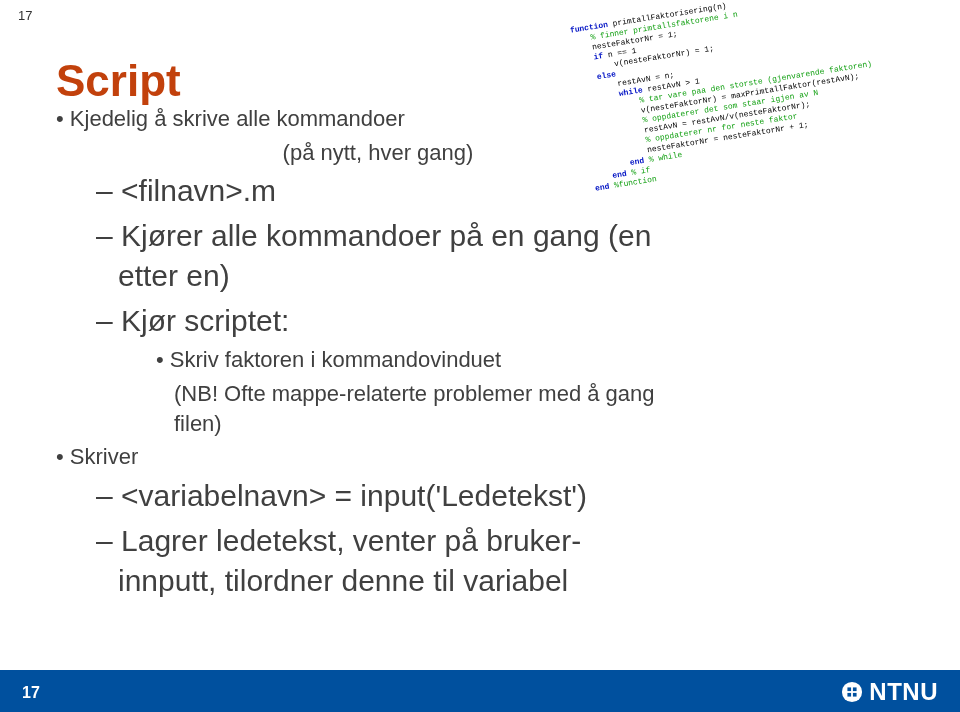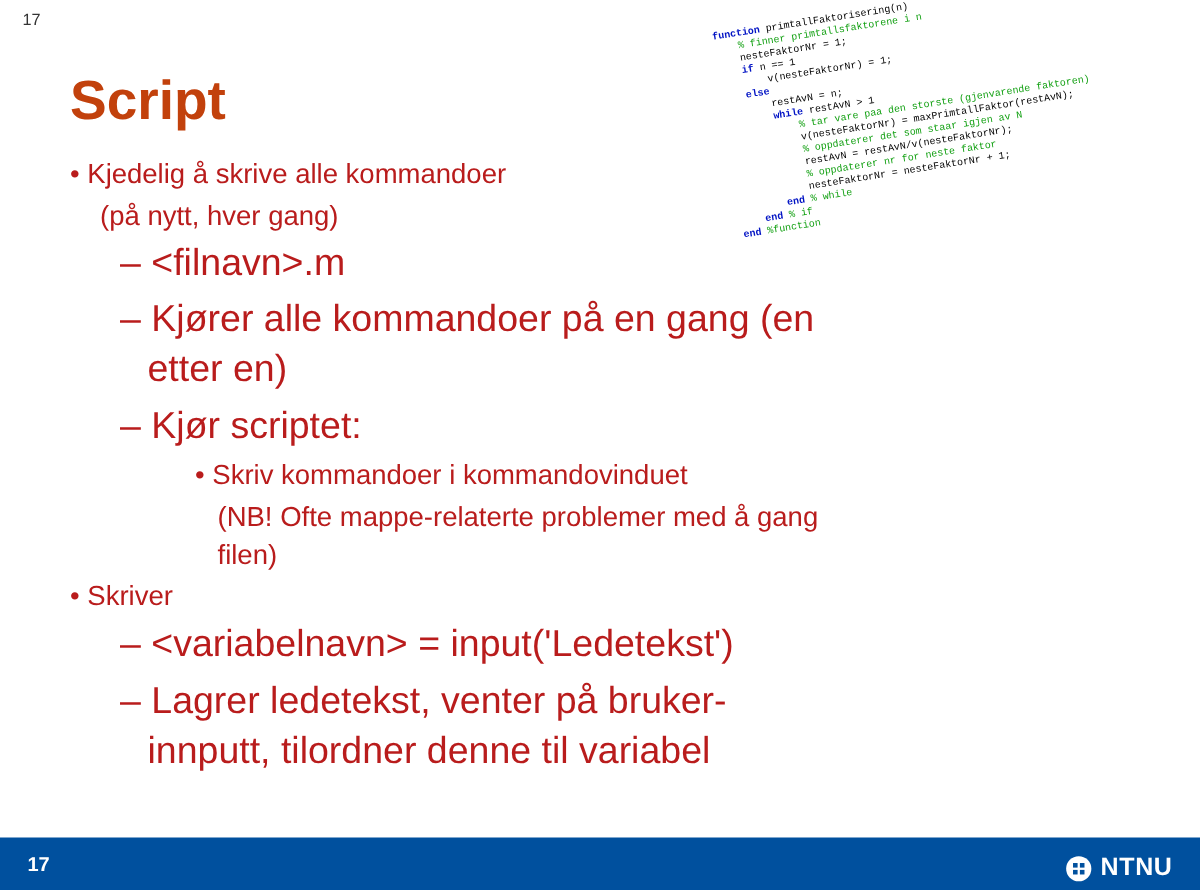--- a/index.html
+++ b/index.html
@@ -21,39 +21,40 @@
   .title {
     position: absolute;
     top: 56px;
     left: 56px;
     font-size: 44px;
     font-weight: bold;
     color: #c2410c;
   }
   .content {
     position: absolute;
-    top: 124px;
+    top: 104px;
     left: 56px;
     width: 620px;
     font-size: 22px;
-    color: #b91c1c;
+    color: #404040;
     line-height: 1.35;
   }
   .l1 {
     margin-bottom: 4px;
     padding-left: 24px;
     text-indent: -24px;
   }
   .l1::before {
     content: "• ";
     font-size: 22px;
   }
   .l1-cont {
     padding-left: 24px;
     margin-bottom: 4px;
+    text-align: center;
   }
   .l2 {
     margin-left: 40px;
     padding-left: 22px;
     text-indent: -22px;
     margin-bottom: 4px;
     font-size: 30px;
   }
   .l2::before {
     content: "– ";
@@ -104,21 +105,21 @@
     font-weight: bold;
   }
   .logo {
     position: absolute;
     right: 22px;
     bottom: 6px;
     display: flex;
     align-items: center;
     gap: 6px;
     color: #fff;
-    font-size: 20px;
+    font-size: 24px;
     font-weight: bold;
     letter-spacing: 0.5px;
   }
   .logo-icon {
     width: 22px;
     height: 22px;
   }
 </style>
 </head>
 <body>
@@ -127,21 +128,21 @@
 
 <div class="title">Script</div>
 
 <div class="content">
   <div class="l1">Kjedelig å skrive alle kommandoer</div>
   <div class="l1-cont">(på nytt, hver gang)</div>
 
   <div class="l2">&lt;filnavn&gt;.m</div>
   <div class="l2">Kjører alle kommandoer på en gang (en etter en)</div>
   <div class="l2">Kjør scriptet:</div>
-  <div class="l3">Skriv kommandoer i kommandovinduet</div>
+  <div class="l3">Skriv faktoren i kommandovinduet</div>
   <div class="l3-cont">(NB! Ofte mappe-relaterte problemer med å gang filen)</div>
 
   <div class="l1">Skriver</div>
   <div class="l2">&lt;variabelnavn&gt; = input('Ledetekst')</div>
   <div class="l2">Lagrer ledetekst, venter på bruker-innputt, tilordner denne til variabel</div>
 </div>
 
 <div class="code-tilt"><span class="kw">function</span> primtallFaktorisering(n)
     <span class="cm">% finner primtallsfaktorene i n</span>
     nesteFaktorNr = 1;

